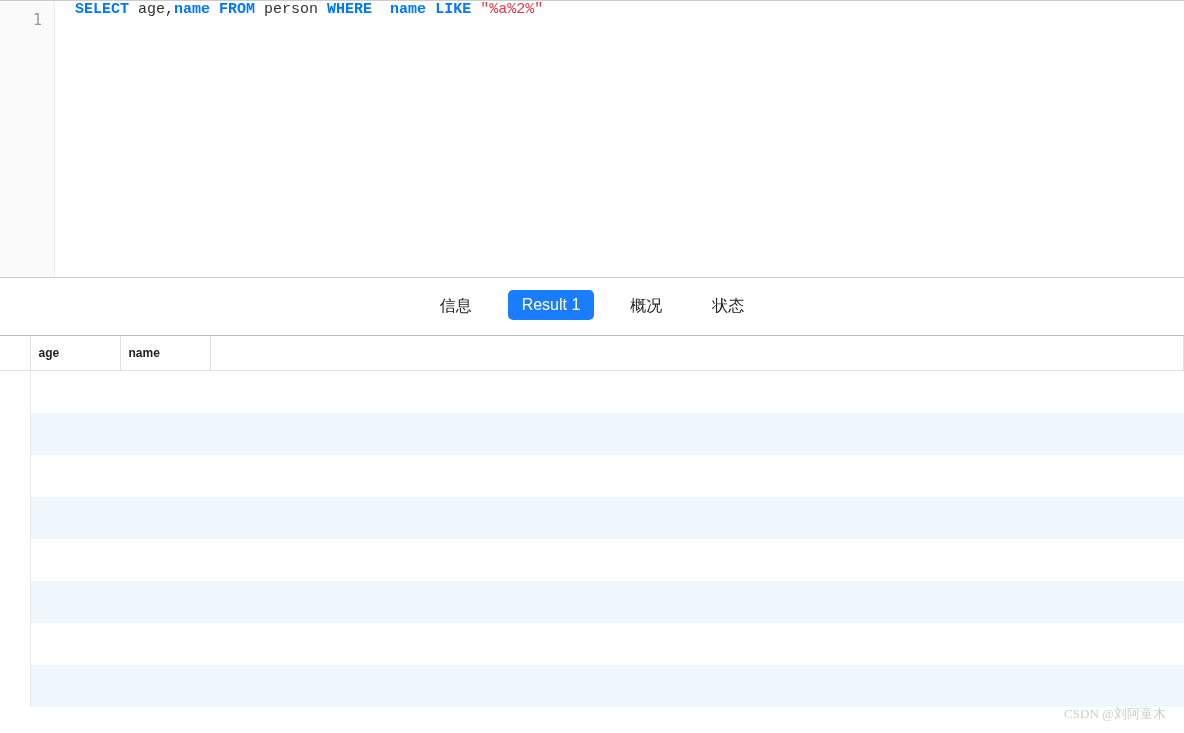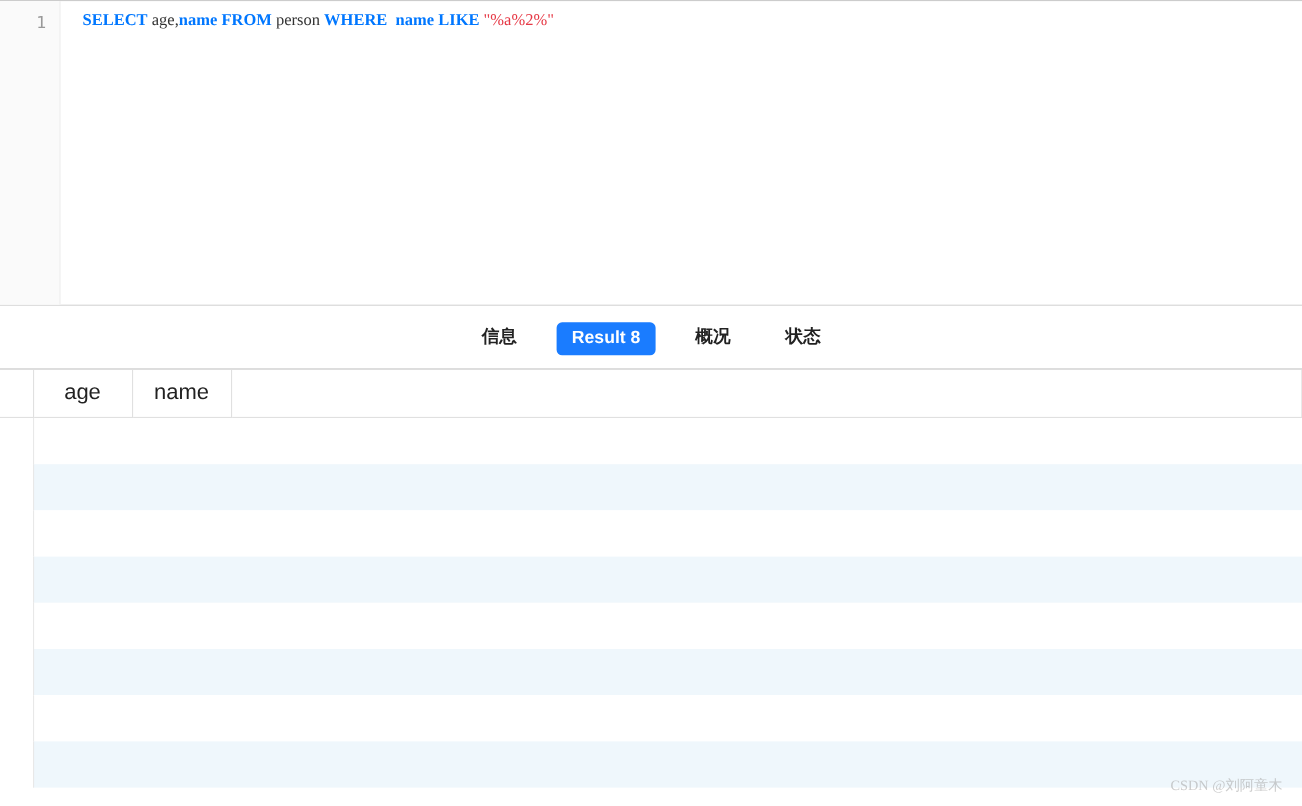--- a/index.html
+++ b/index.html
@@ -30,47 +30,45 @@
       padding-top: 10px;
       text-align: right;
       padding-right: 12px;
       color: #999;
       font-family: Menlo, Monaco, Consolas, monospace;
       font-size: 15px;
       border-right: 1px solid #eee;
     }
     .code-content {
       flex: 1;
-      padding-top: 10px;
       padding-left: 20px;
-      font-family: Liberation Serif, serif;
+      font-family: Liberation Mono, monospace;
       font-size: 15px;
       white-space: pre;
       color: #333;
     }
     .kw {
       color: #0077ff;
       font-weight: bold;
     }
     .kw2 {
       color: #0077ff;
       font-weight: bold;
     }
     .str {
       color: #e63946;
     }
     .tabs-bar {
       display: flex;
       justify-content: center;
-      align-items: flex-end;
+      align-items: flex-start;
       gap: 22px;
       padding: 12px 0;
       border-bottom: 1px solid #bbb;
       background: #fff;
-      font-weight: bold;
     }
     .tab {
       font-size: 16px;
       color: #222;
       cursor: pointer;
       padding: 6px 14px;
       border-radius: 5px;
     }
     .tab.active {
       background: #1a7cff;
@@ -79,23 +77,23 @@
     .results-area {
       flex: 1;
       overflow: auto;
     }
     .result-table {
       width: 100%;
       border-collapse: collapse;
       table-layout: fixed;
     }
     .result-table th {
-      text-align: center;
-      font-weight: normal;
-      font-size: 20px;
+      text-align: left;
+      font-weight: bold;
+      font-size: 12px;
       color: #222;
       padding: 10px 8px;
       border-right: 1px solid #e0e0e0;
       border-bottom: 1px solid #e0e0e0;
       background: #fff;
     }
     .result-table th:first-child {
       width: 30px;
       border-right: 1px solid #e0e0e0;
     }
@@ -142,21 +140,21 @@
 
 <div class="editor-area">
   <div class="gutter">
     <div>1</div>
   </div>
   <div class="code-content"><span class="kw">SELECT</span><span> age,</span><span class="kw2">name</span><span class="kw"> FROM</span><span> person </span><span class="kw">WHERE</span><span>  </span><span class="kw2">name</span><span class="kw"> LIKE</span><span class="str"> "%a%2%"</span></div>
 </div>
 
 <div class="tabs-bar">
   <div class="tab">信息</div>
-  <div class="tab active">Result 8</div>
+  <div class="tab active">Result 1</div>
   <div class="tab">概况</div>
   <div class="tab">状态</div>
 </div>
 
 <div class="results-area">
   <table class="result-table">
     <thead>
       <tr>
         <th></th>
         <th>age</th>

